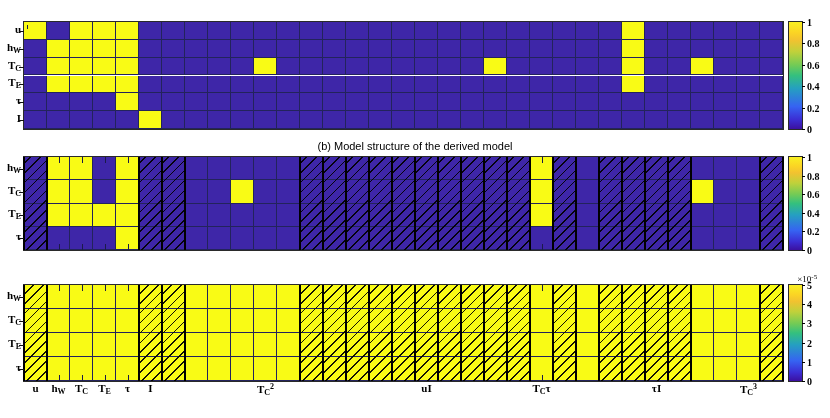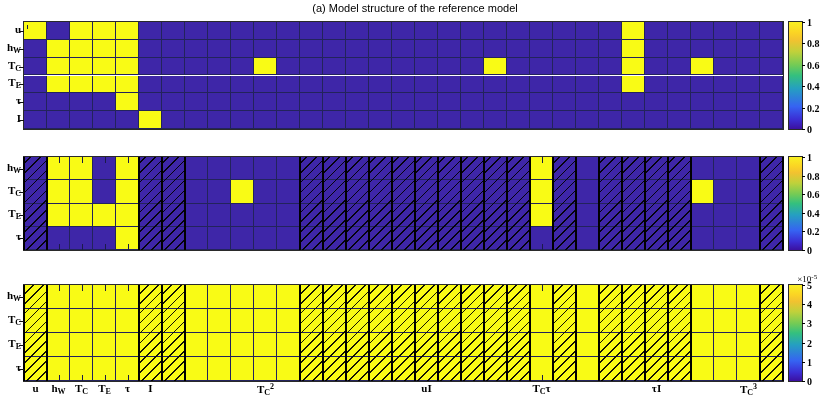--- a/index.html
+++ b/index.html
@@ -129,21 +129,20 @@
   .tickmark {
     position: absolute;
     width: 1px;
     background: #1b1b4a;
   }
 </style>
 </head>
 <body>
 
 <div id="fig">
-    <div class="panel-title" style="top: 2px; left: 0px;">(a) Model structure of the reference model</div>
     <div class="grid-wrap" style="left: 24px; top: 22px; width: 759px; height: 107px;">
       <div class="grid">
         <div class="cell" style="left: 0px; top: 0px; width: 23px; height: 17.8333px; background: rgb(249, 251, 21);"></div>
         <div class="cell" style="left: 23px; top: 0px; width: 23px; height: 17.8333px; background: rgb(62, 38, 168);"></div>
         <div class="cell" style="left: 46px; top: 0px; width: 23px; height: 17.8333px; background: rgb(249, 251, 21);"></div>
         <div class="cell" style="left: 69px; top: 0px; width: 23px; height: 17.8333px; background: rgb(249, 251, 21);"></div>
         <div class="cell" style="left: 92px; top: 0px; width: 23px; height: 17.8333px; background: rgb(249, 251, 21);"></div>
         <div class="cell" style="left: 115px; top: 0px; width: 23px; height: 17.8333px; background: rgb(62, 38, 168);"></div>
         <div class="cell" style="left: 138px; top: 0px; width: 23px; height: 17.8333px; background: rgb(62, 38, 168);"></div>
         <div class="cell" style="left: 161px; top: 0px; width: 23px; height: 17.8333px; background: rgb(62, 38, 168);"></div>
@@ -362,20 +361,21 @@
       <div class="cbar-tlabel" style="top: 21.4px;">0.8</div>
       <div class="cbar-tick" style="top: 42.8px;"></div>
       <div class="cbar-tlabel" style="top: 42.8px;">0.6</div>
       <div class="cbar-tick" style="top: 64.2px;"></div>
       <div class="cbar-tlabel" style="top: 64.2px;">0.4</div>
       <div class="cbar-tick" style="top: 85.6px;"></div>
       <div class="cbar-tlabel" style="top: 85.6px;">0.2</div>
       <div class="cbar-tick" style="top: 107px;"></div>
       <div class="cbar-tlabel" style="top: 107px;">0</div>
     </div>
+    <div class="panel-title" style="top: 140px; left: 0px;">(b) Model structure of the derived model</div>
     <div class="grid-wrap" style="left: 24px; top: 157px; width: 759px; height: 93px;">
       <div class="grid">
         <div class="cell" style="left: 0px; top: 0px; width: 23px; height: 23.25px; background: rgb(62, 38, 168);"></div>
         <div class="cell" style="left: 23px; top: 0px; width: 23px; height: 23.25px; background: rgb(249, 251, 21);"></div>
         <div class="cell" style="left: 46px; top: 0px; width: 23px; height: 23.25px; background: rgb(249, 251, 21);"></div>
         <div class="cell" style="left: 69px; top: 0px; width: 23px; height: 23.25px; background: rgb(62, 38, 168);"></div>
         <div class="cell" style="left: 92px; top: 0px; width: 23px; height: 23.25px; background: rgb(249, 251, 21);"></div>
         <div class="cell" style="left: 115px; top: 0px; width: 23px; height: 23.25px; background: rgb(62, 38, 168);"></div>
         <div class="cell" style="left: 138px; top: 0px; width: 23px; height: 23.25px; background: rgb(62, 38, 168);"></div>
         <div class="cell" style="left: 161px; top: 0px; width: 23px; height: 23.25px; background: rgb(62, 38, 168);"></div>

